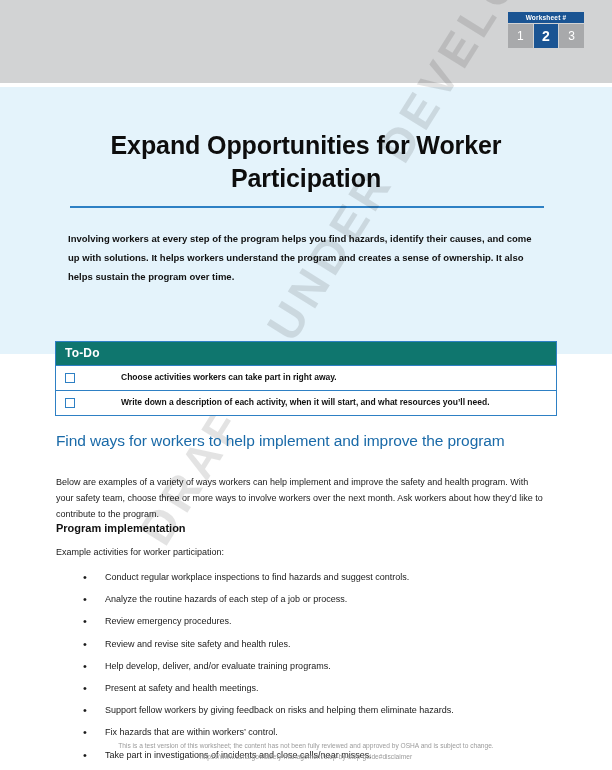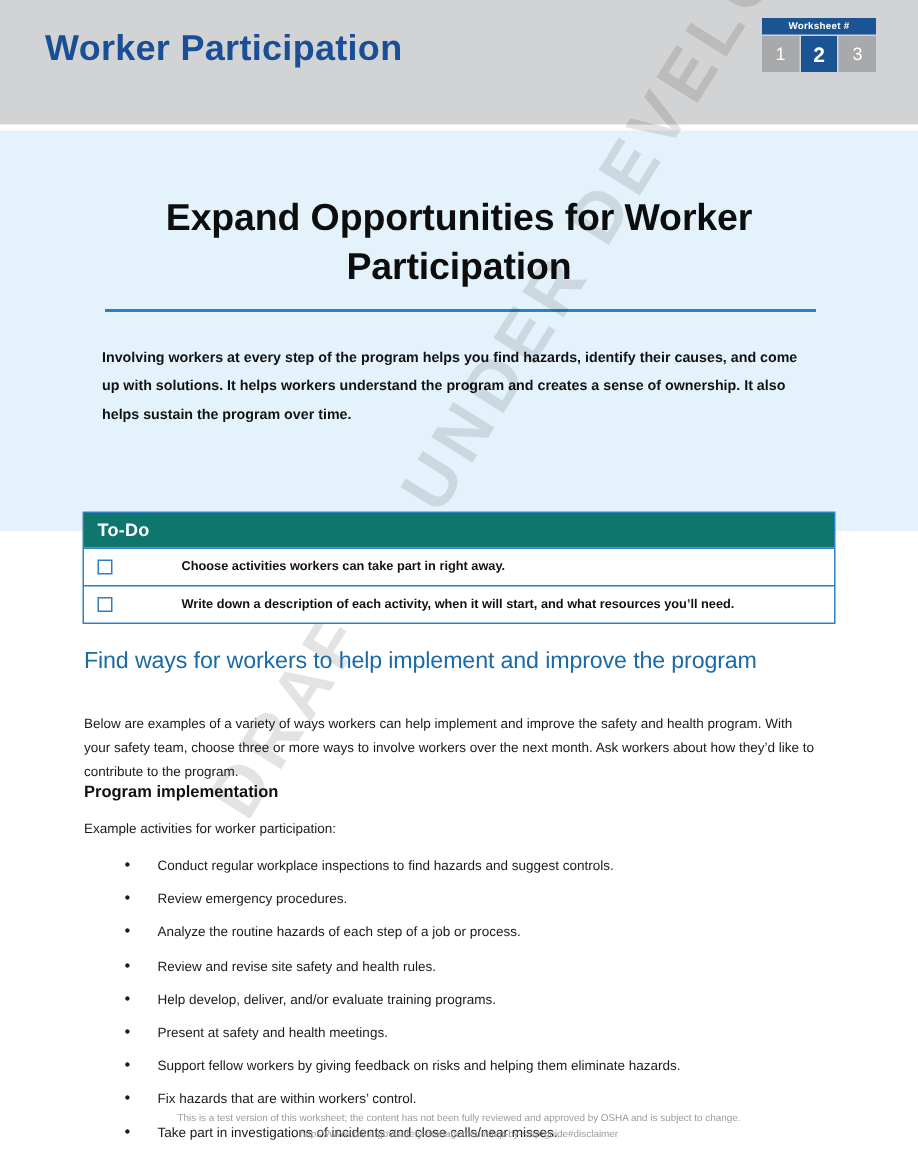--- a/index.html
+++ b/index.html
@@ -271,21 +271,20 @@
     font-size: 6.6px;
     line-height: 11px;
   }
 </style>
 </head>
 <body>
 
 <div id="page">
 
   <div class="header-band">
-    <div class="header-title">Worker Participation</div>
 
     <div class="ws-badge">
       <div class="ws-badge-header">Worksheet #</div>
       <div class="ws-badge-nums">
         <div class="ws-num">1</div>
         <div class="ws-num active">2</div>
         <div class="ws-num">3</div>
       </div>
     </div>
   </div>
@@ -313,22 +312,22 @@
     </div>
 
     <div class="sec-heading">Find ways for workers to help implement and improve the program</div>
     <div class="sec-body">Below are examples of a variety of ways workers can help implement and improve the safety and health program. With your safety team, choose three or more ways to involve workers over the next month. Ask workers about how they’d like to contribute to the program.</div>
 
     <div class="sub-heading">Program implementation</div>
     <div class="sub-lead">Example activities for worker participation:</div>
 
     <ul class="bullets">
       <li>Conduct regular workplace inspections to find hazards and suggest controls.</li>
+      <li>Analyze the routine hazards of each step of a job or process.</li>
       <li>Review emergency procedures.</li>
-      <li>Analyze the routine hazards of each step of a job or process.</li>
       <li>Review and revise site safety and health rules.</li>
       <li>Help develop, deliver, and/or evaluate training programs.</li>
       <li>Present at safety and health meetings.</li>
       <li>Support fellow workers by giving feedback on risks and helping them eliminate hazards.</li>
       <li>Fix hazards that are within workers’ control.</li>
       <li>Take part in investigations of incidents and close calls/near misses.</li>
     </ul>
   </div>
 
   <div class="footer">

